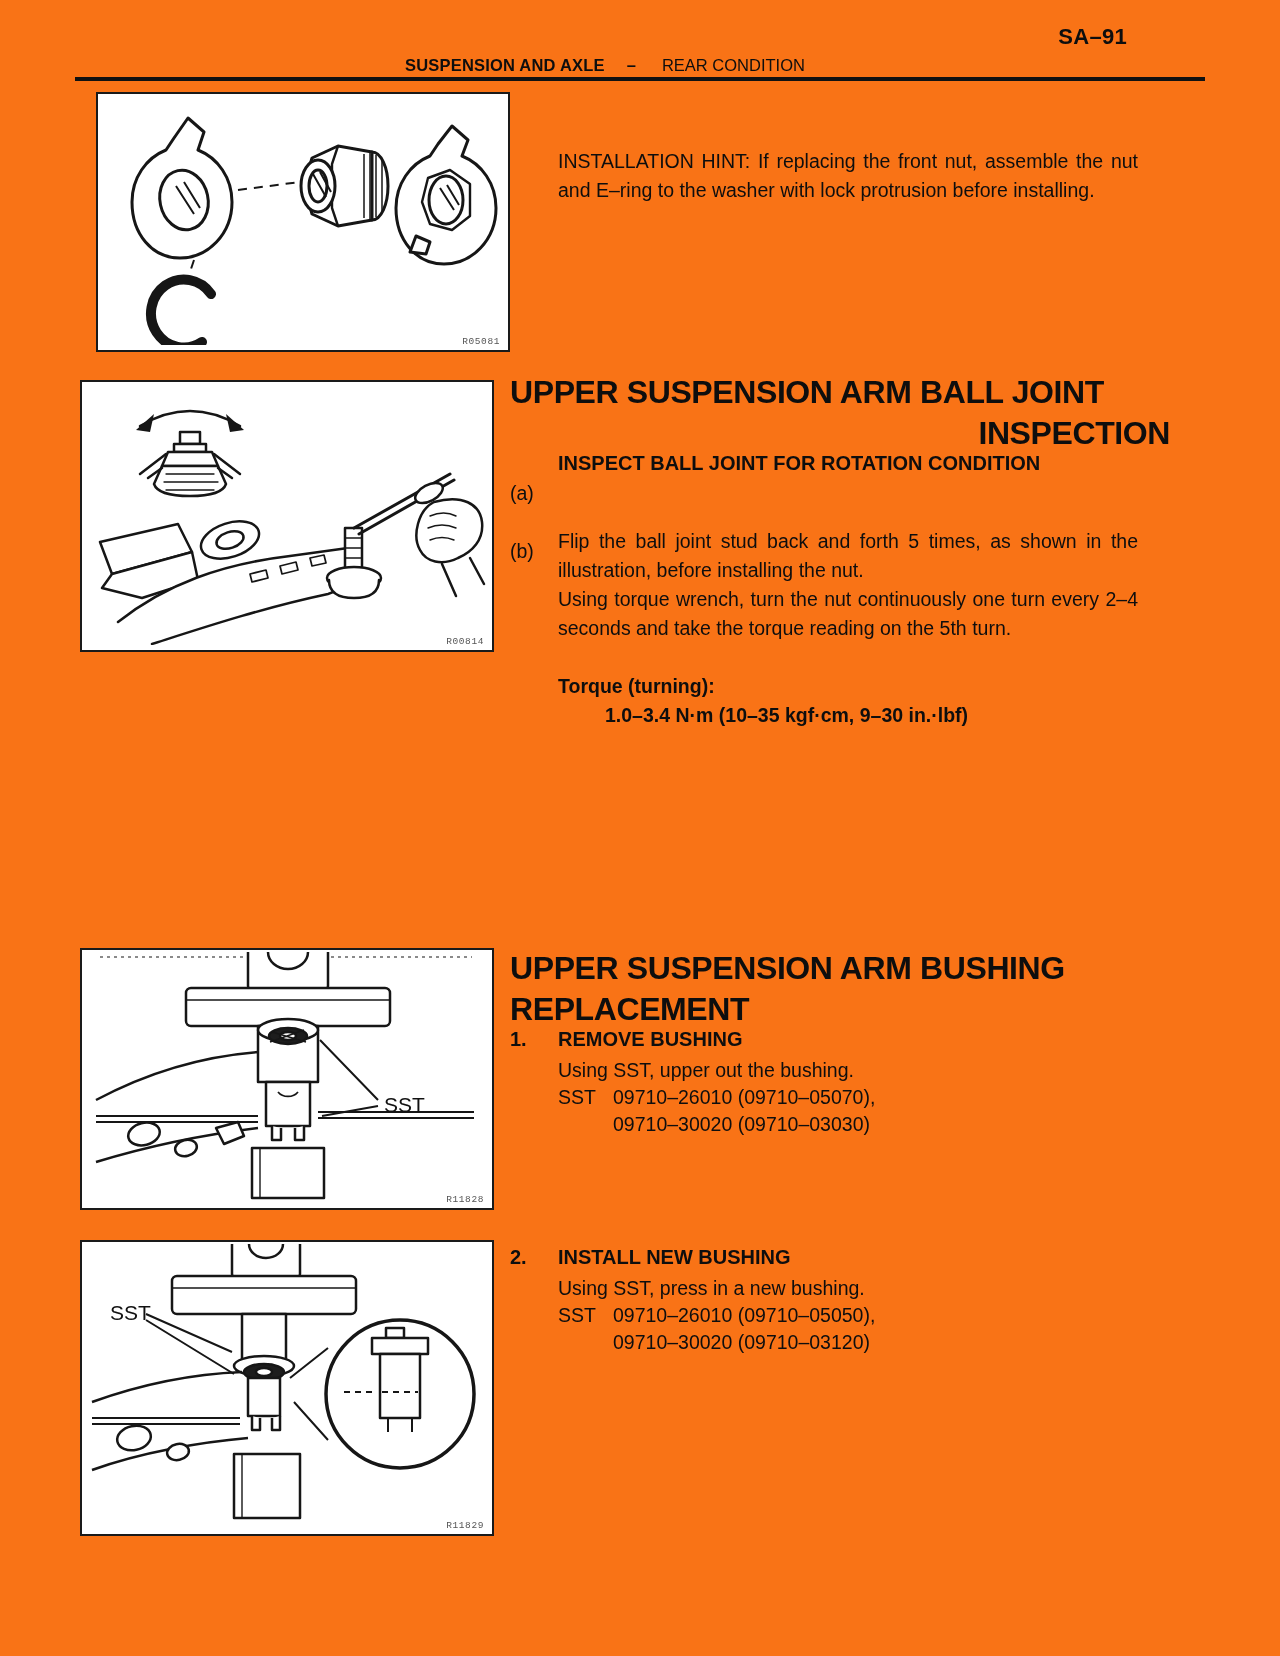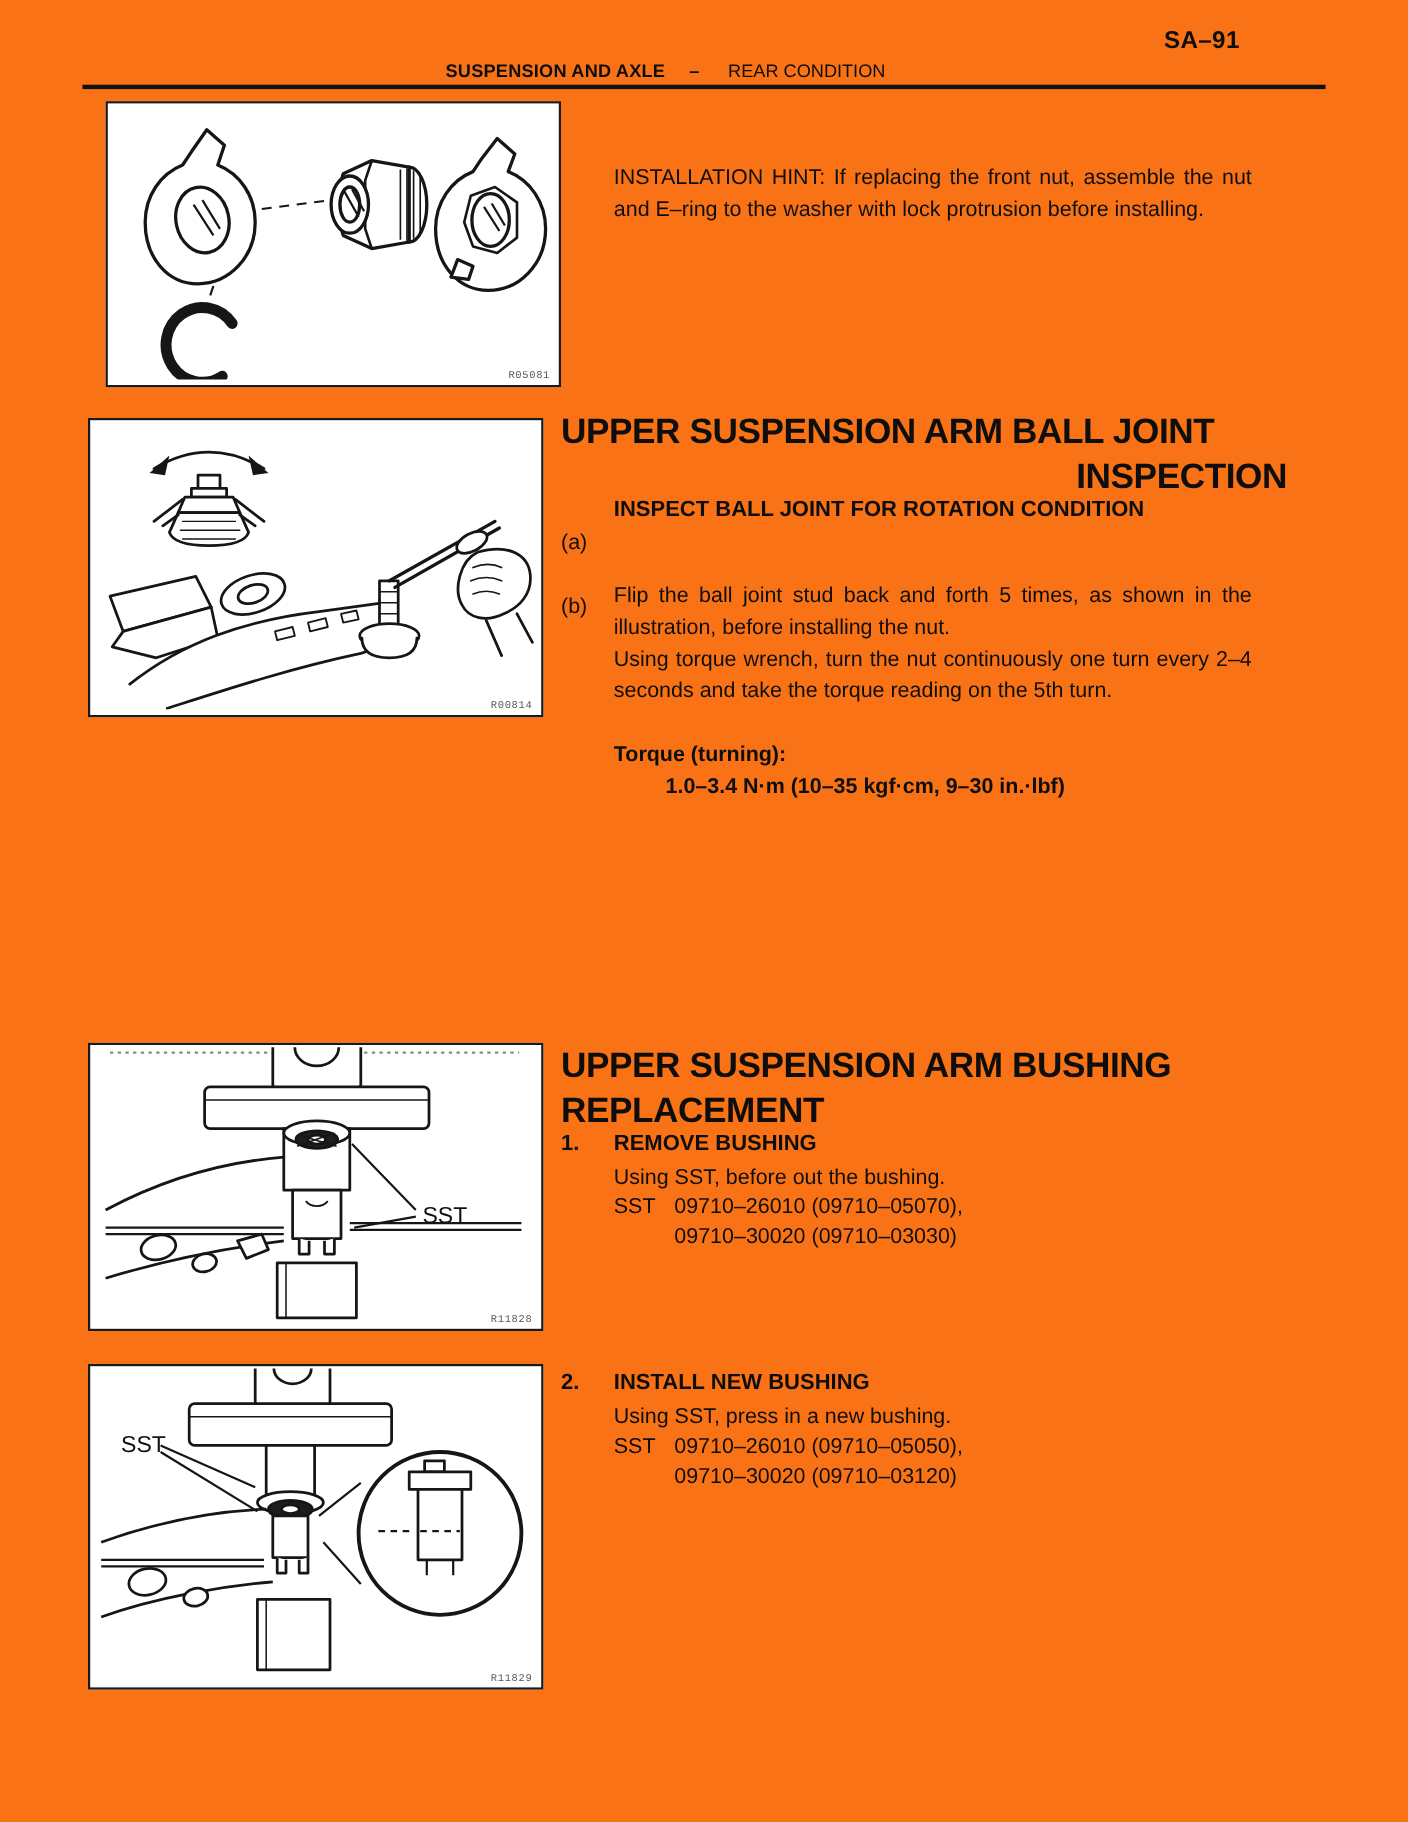--- a/index.html
+++ b/index.html
@@ -182,21 +182,21 @@
       <text class="sst-label" x="302" y="162">SST</text>
     </svg>
     <span class="figcode">R11828</span>
   </div>
 
   <div class="sec-title" style="top:948px;">UPPER SUSPENSION ARM BUSHING</div>
   <div class="sec-title" style="top:989px;">REPLACEMENT</div>
 
   <div class="stepnum" style="top:1028px;">1.</div>
   <div class="stephead" style="top:1028px;">REMOVE BUSHING</div>
-  <div class="plain-line" style="top:1056px;">Using SST, before out the bushing.</div>
+  <div class="plain-line" style="top:1056px;">Using SST, upper out the bushing.</div>
   <div class="sst-row" style="top:1083px;">
     <span>SST</span><span class="num">09710–26010  (09710–05070),</span>
   </div>
   <div class="sst-cont" style="top:1110px;">09710–30020  (09710–03030)</div>
 
   <div class="figure" style="left:80px; top:1240px; width:410px; height:292px;">
     <svg width="405" height="287" viewBox="0 0 405 287">
       <g fill="#ffffff" stroke="#161616" stroke-width="2.5" stroke-linejoin="round">
 
         <path d="M150 2 V32 A34 13 0 0 0 218 32 V2"></path>

